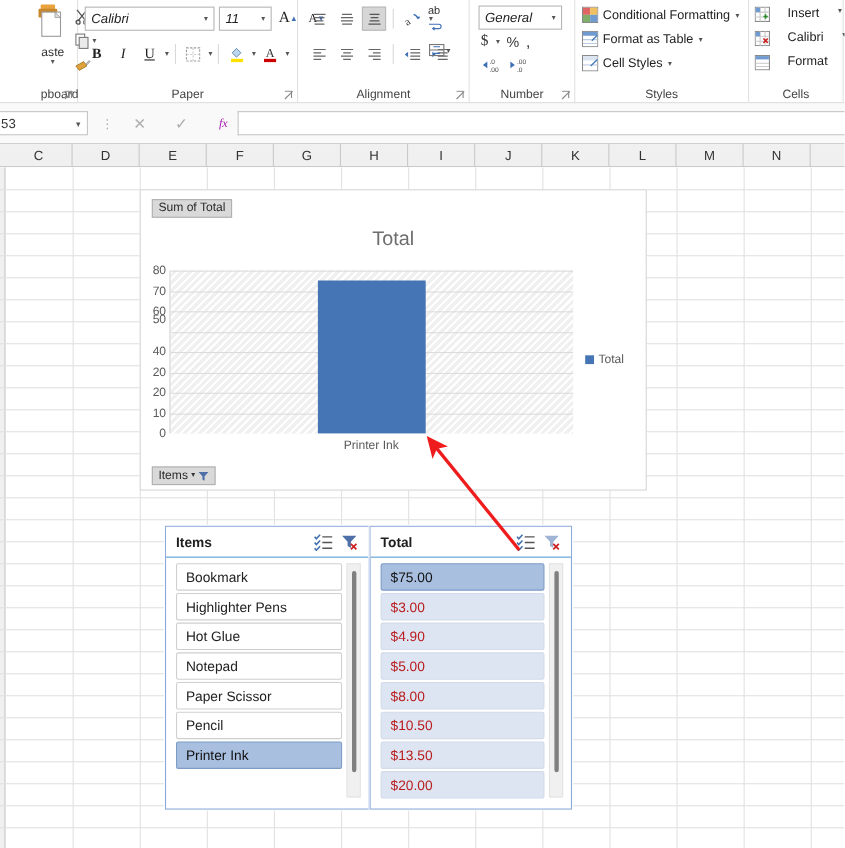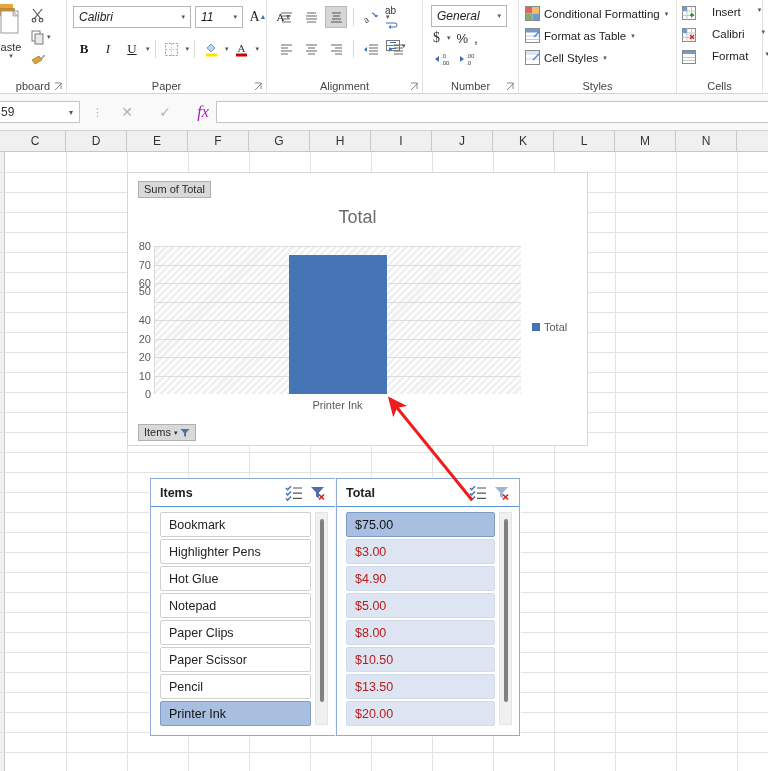--- a/index.html
+++ b/index.html
@@ -24,21 +24,21 @@
     position: absolute; bottom: 2px; left: 0; right: 0; text-align: center;
     font-size: 11px; color: #444; font-family: "Liberation Sans", sans-serif;
   }
   .dialog-launcher {
     position: absolute; bottom: 3px; right: 3px; width: 9px; height: 9px;
     color: #888; font-size: 9px; line-height: 9px;
   }
   .dialog-launcher svg { display:block; }
 
   
-  .g-clipboard { width: 67px; }
+  .g-clipboard { width: 34px; margin-left: 37px; }
   .paste-big { position:absolute; left: -12px; top: 2px; width: 46px; text-align:center; }
   .paste-label { font-size: 11px; color:#333; margin-top:1px; }
   .clip-col { position:absolute; left: 30px; top: 4px; width: 26px; }
   .clip-row { height: 22px; display:flex; align-items:center; }
 
   
   .g-font { width: 200px; }
   .font-row1 { position:absolute; left:6px; top:6px; display:flex; align-items:center; gap:4px; }
   .font-row2 { position:absolute; left:6px; top:38px; display:flex; align-items:center; gap:2px; }
   .combo {
@@ -94,21 +94,21 @@
   }
   .namebox {
     position:absolute; left:-18px; top:7px; width:98px; height:22px;
     background:#fff; border:1px solid #c6c6c6; display:flex; align-items:center;
     padding-left:18px; font-size:12px; color:#333;
   }
   .namebox .nb-arrow { position:absolute; right:6px; font-size:8px; color:#555; }
   .fb-dots { position:absolute; left:92px; top:12px; color:#aaa; font-size:11px; letter-spacing:0; }
   .fb-btns { position:absolute; left:108px; top:7px; height:22px; display:flex; align-items:center; }
   .fb-btn { width:38px; text-align:center; font-size:14px; color:#b0b0b0; }
-  .fb-btn.fx { font-style:italic; font-family:"Liberation Serif", serif; color:#a21caf; font-size:16px; }
+  .fb-btn.fx { font-style:italic; font-family:"Liberation Serif", serif; color:#a21caf; font-size:11px; }
   .fb-input {
     position:absolute; left:216px; top:7px; right:0; height:22px;
     background:#fff; border:1px solid #c6c6c6; border-right:none;
     font-size:12px; color:#222; padding-left:5px; line-height:20px;
   }
 
   
   .gridwrap { position:absolute; left:0; top:131px; width:768px; height:640px; overflow:hidden; background:#fff; }
   .colhead {
     position:absolute; left:0; top:0; width:768px; height:21px;
@@ -500,21 +500,21 @@
             <path d="M3 11 l6-6 4 4 -6 6 z" fill="#f2b7b7" stroke="#cc6666"></path>
           </svg>
         </div>
       </div>
 
     </div>
   </div>
 
   <div class="formulabar">
     <div class="namebox">
-      <span>59</span>
+      <span>53</span>
       <span class="nb-arrow">▾</span>
     </div>
     <div class="fb-dots">⋮</div>
     <div class="fb-btns">
       <div class="fb-btn">✕</div>
       <div class="fb-btn">✓</div>
       <div class="fb-btn fx">fx</div>
     </div>
     <div class="fb-input"></div>
   </div>
@@ -641,21 +641,20 @@
       <svg class="sl-ico" viewBox="0 0 18 16">
         <path d="M2 2 h13 l-5 5.6 v5.6 l-3 -1.8 v-3.8 z" fill="#4f6fa8"></path>
         <path d="M10 9.5 l5 5 M15 9.5 l-5 5" stroke="#cc2222" stroke-width="1.6"></path>
       </svg>
     </div>
     <div class="sl-list" id="items-list">
         <div class="sl-btn">Bookmark</div>
         <div class="sl-btn">Highlighter Pens</div>
         <div class="sl-btn">Hot Glue</div>
         <div class="sl-btn">Notepad</div>
-        <div class="sl-btn">Paper Clips</div>
         <div class="sl-btn">Paper Scissor</div>
         <div class="sl-btn">Pencil</div>
         <div class="sl-btn sel">Printer Ink</div>
       </div>
     <div class="sl-scroll">
       <div class="sl-thumb" id="items-thumb" style="top: 6px; height: calc(100% - 28px);"></div>
     </div>
   </div>
 
   <div class="slicer sl-total">

